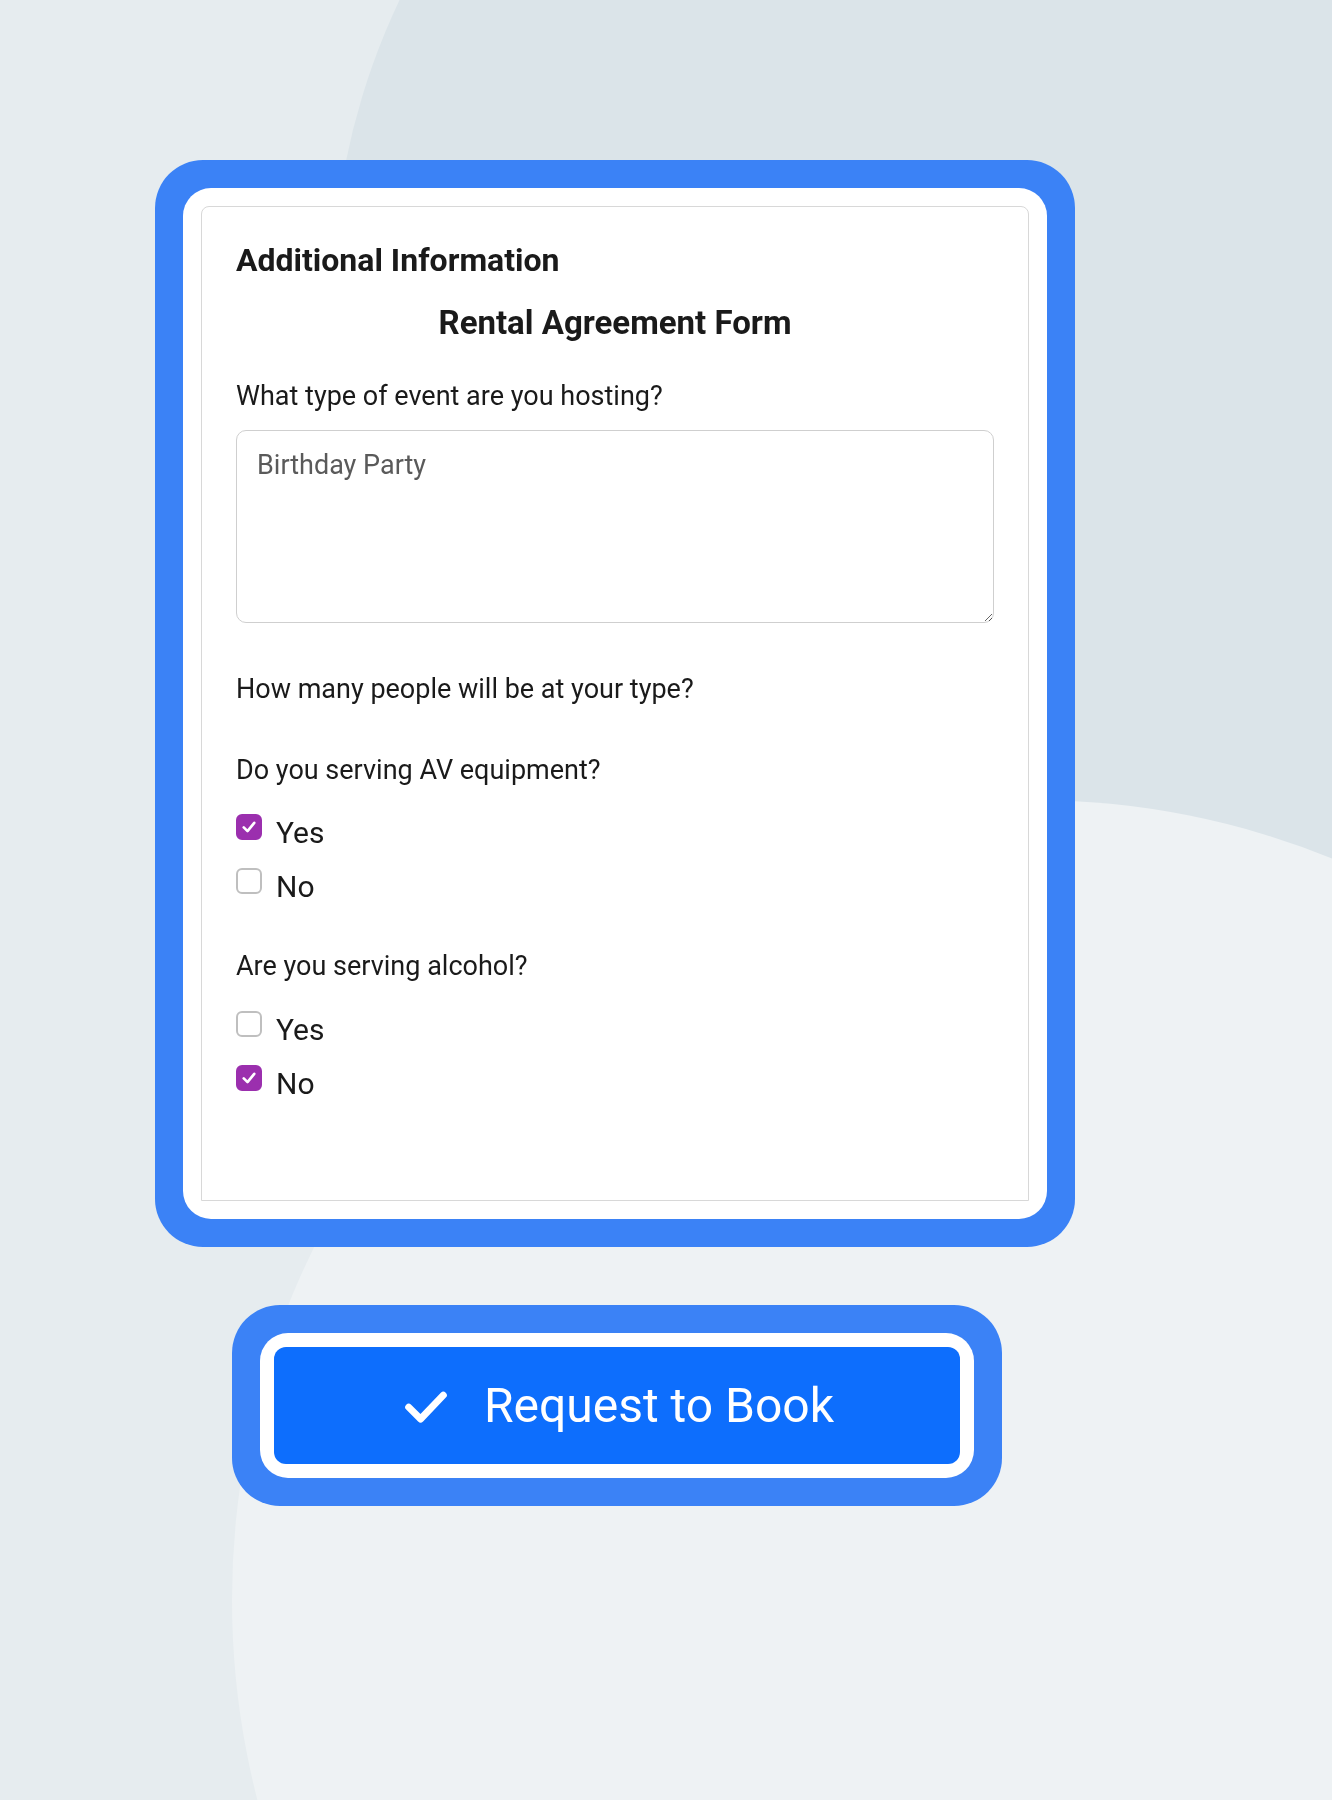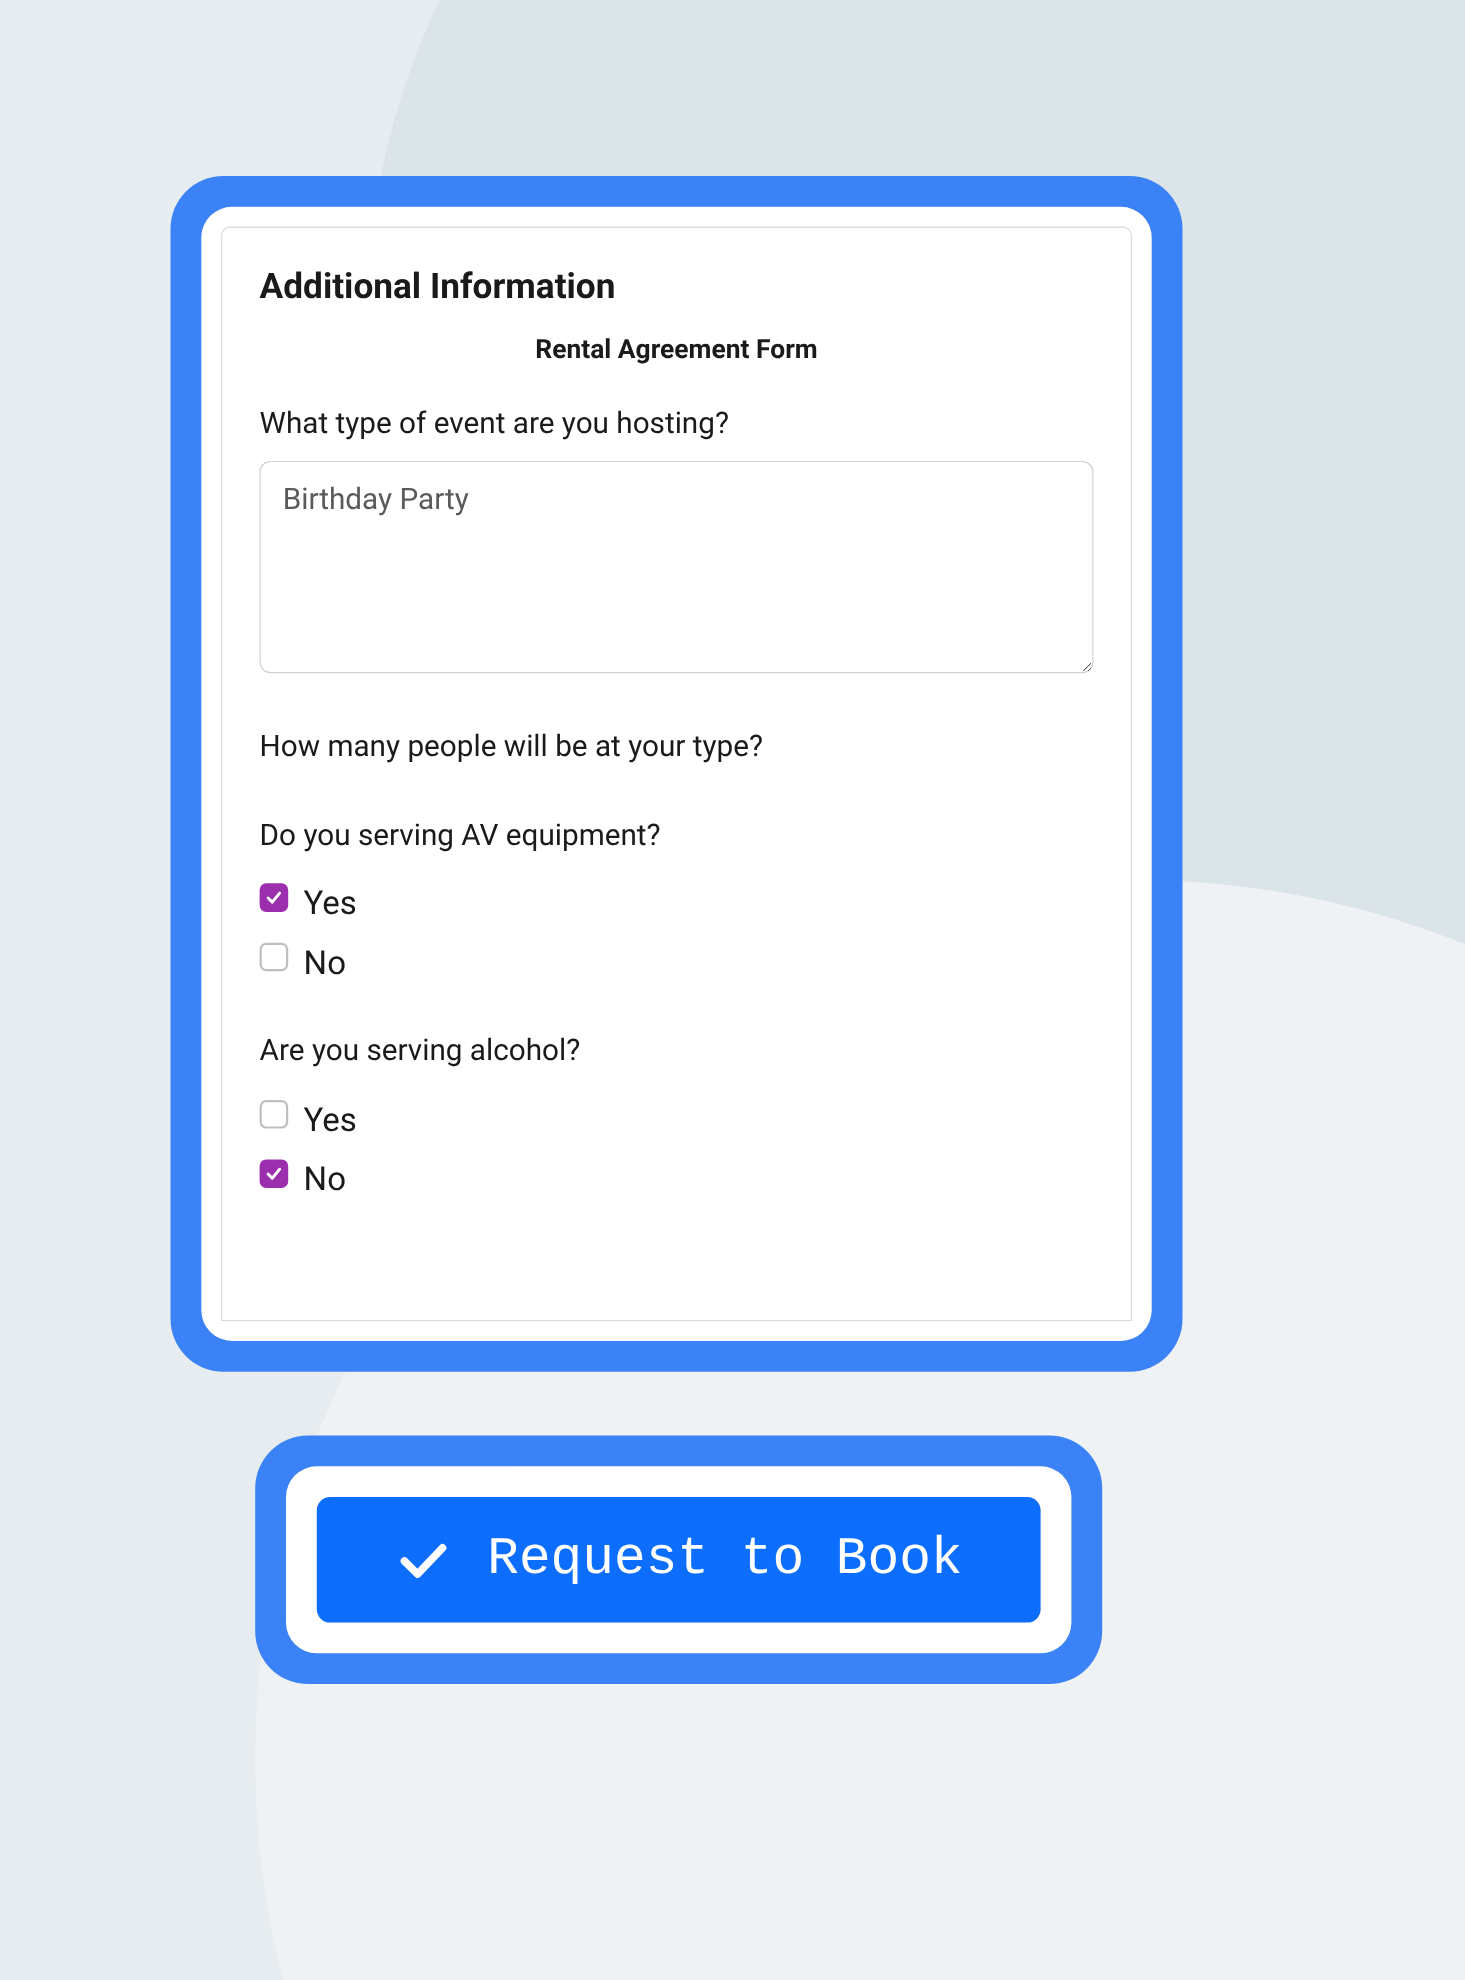--- a/index.html
+++ b/index.html
@@ -60,21 +60,21 @@
     height: 995px;
     overflow: hidden;
   }
   .section-heading {
     font-size: 32px;
     font-weight: 700;
     color: #1a1a1a;
     margin-bottom: 24px;
   }
   .form-title {
-    font-size: 24px;
+    font-size: 33px;
     font-weight: 700;
     color: #1a1a1a;
     text-align: center;
     margin: 0 0 36px 0;
   }
   .question-label {
     font-size: 27px;
     color: #1a1a1a;
     margin-bottom: 16px;
     line-height: 1.35;
@@ -130,22 +130,21 @@
     margin-top: 11px;
   }
 
   
   .btn-outer {
     left: 232px;
     top: 1305px;
     width: 770px;
   }
   .btn-outer .card-inner-white {
-    padding: 28px;
-    font-family: Liberation Mono, monospace;
+    padding: 14px;
   }
   .primary-btn {
     width: 100%;
     background: #0d6efd;
     border: none;
     border-radius: 12px;
     color: #ffffff;
     font-size: 48px;
     font-weight: 400;
     padding: 30px 20px;

